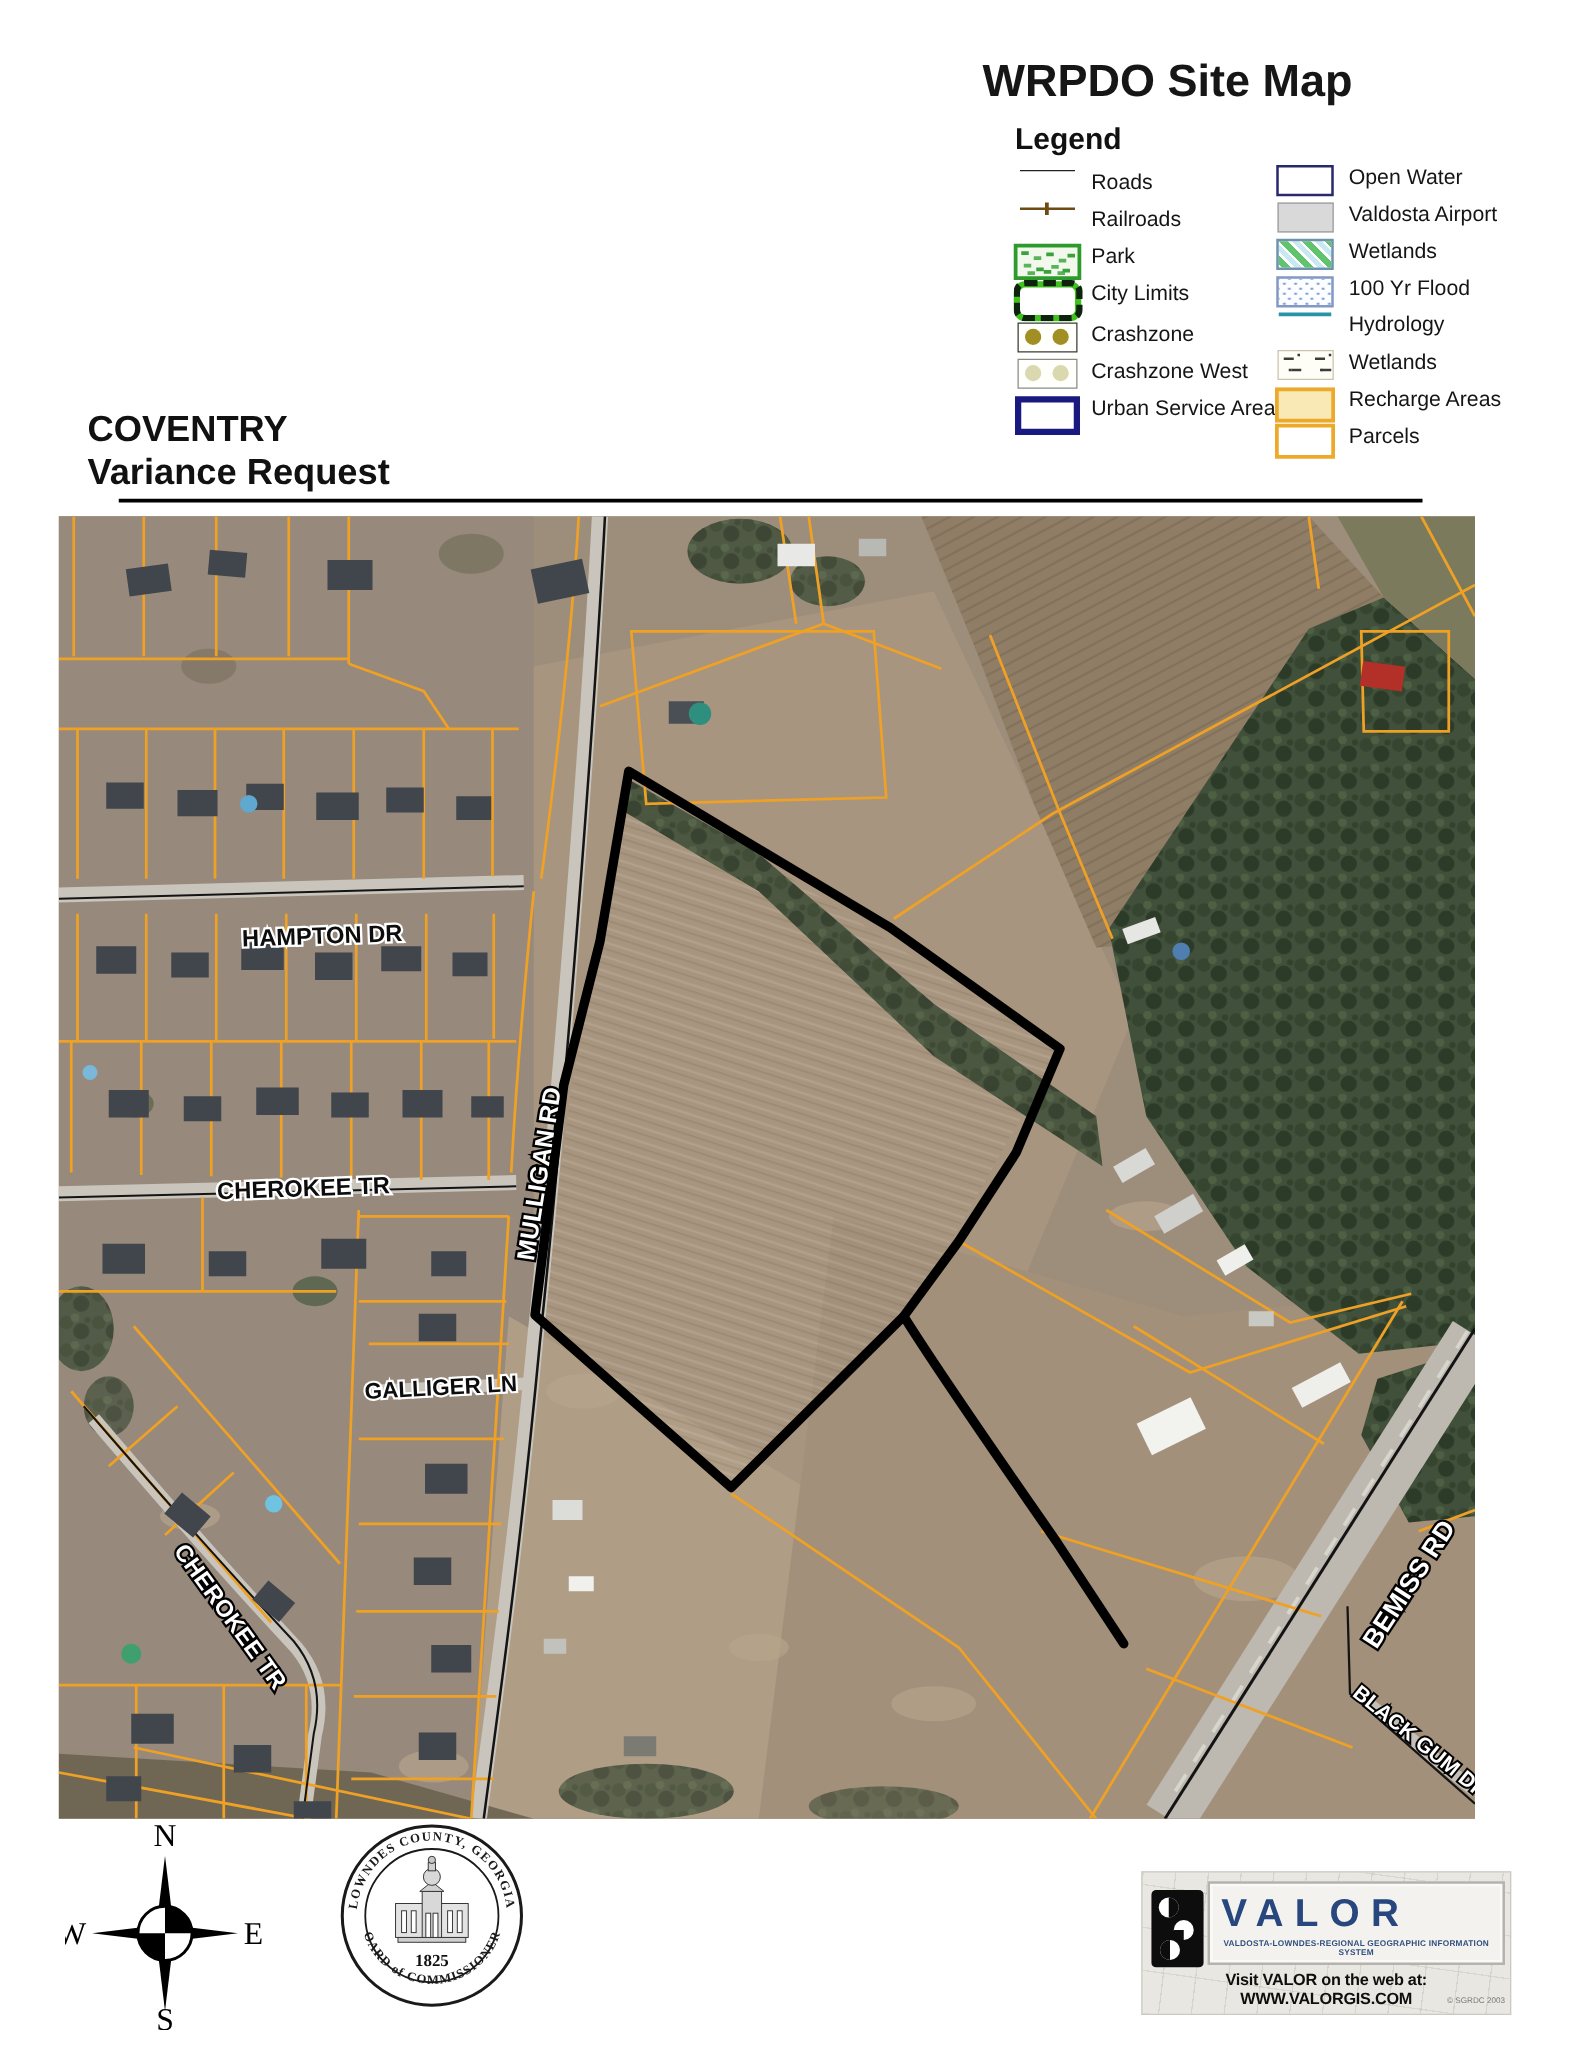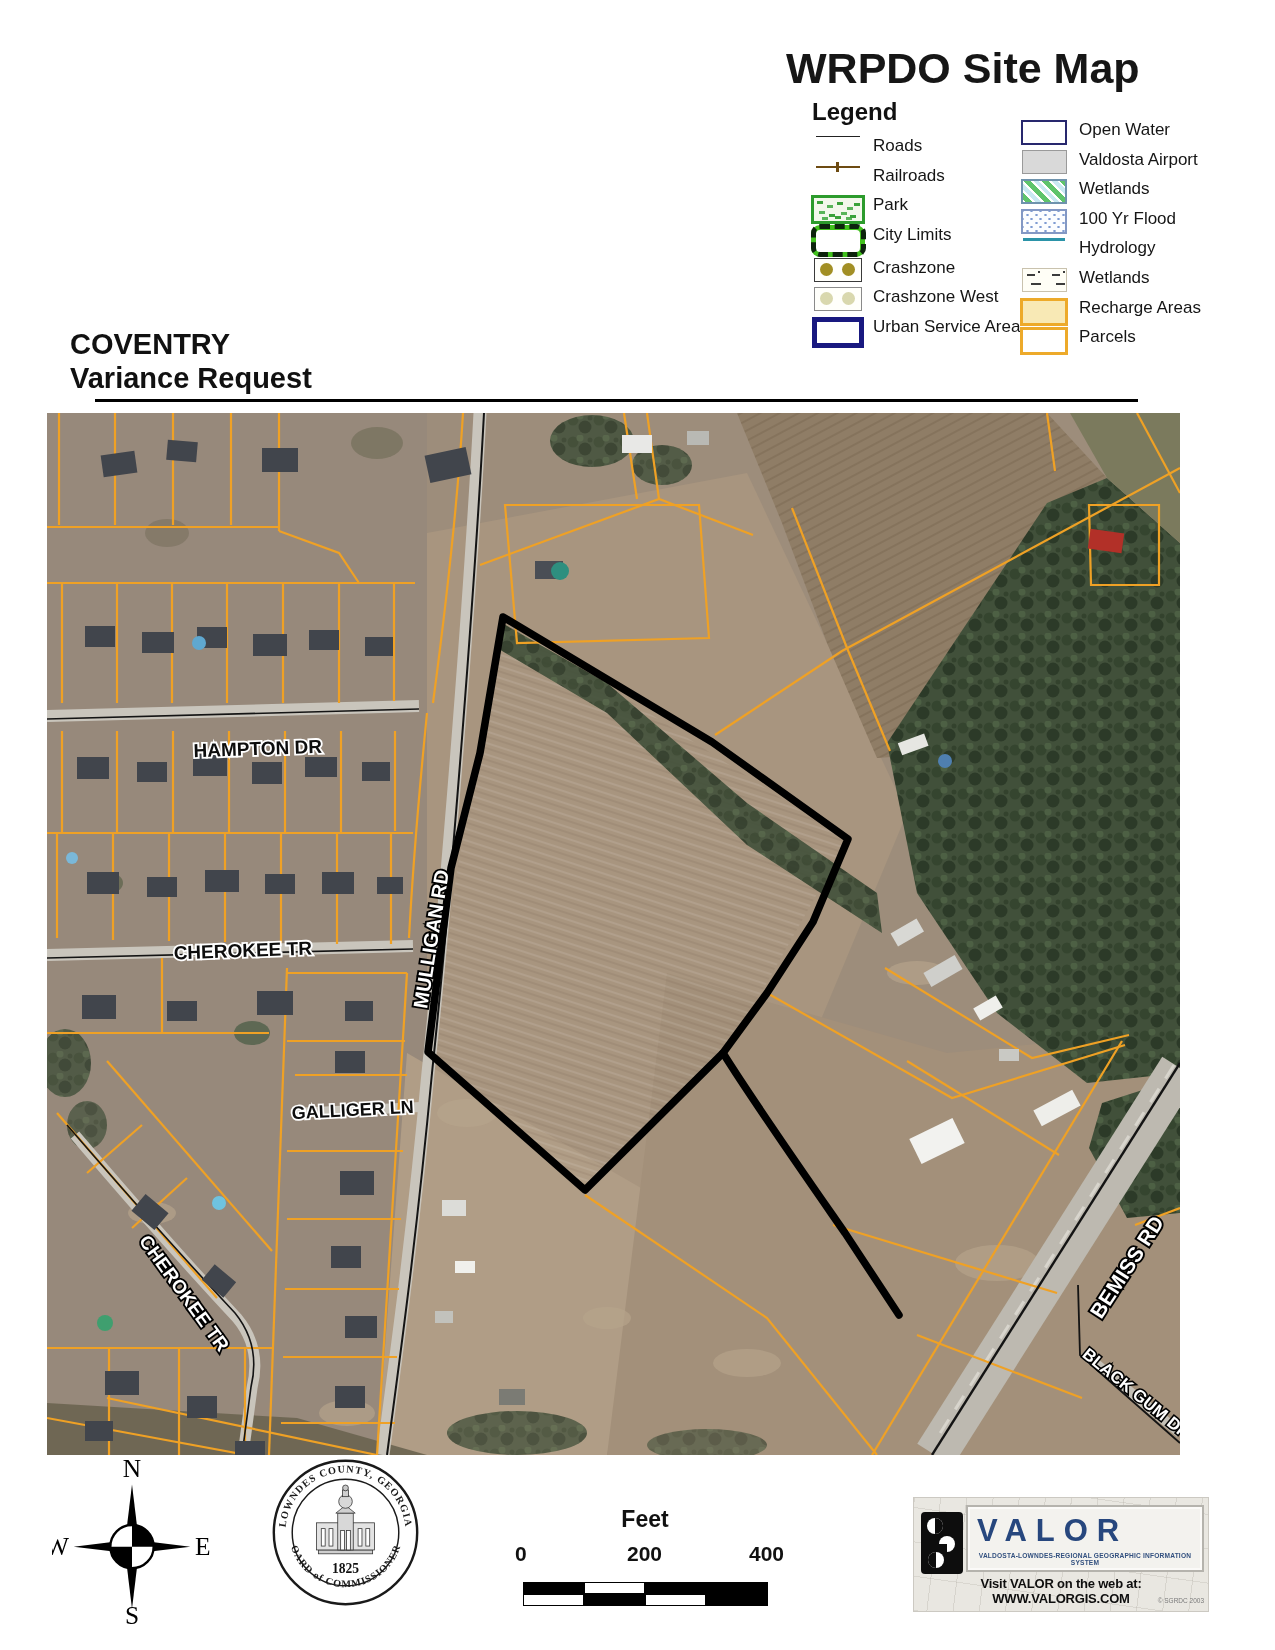--- a/index.html
+++ b/index.html
@@ -2,30 +2,30 @@
 <html><head>
 <meta charset="utf-8">
 <style>
   html,body{margin:0;padding:0;background:#ffffff;}
   .page{position:relative;width:1275px;height:1650px;background:#ffffff;overflow:hidden;
         font-family:"Liberation Sans",sans-serif;color:#111;}
 
   
   .case-title{position:absolute;left:70px;top:44px;font-size:76px;font-weight:bold;
               letter-spacing:-3px;color:#0c0c0c;}
-  .map-title{position:absolute;left:786px;top:44px;font-size:43px;font-weight:bold;color:#161616;}
+  .map-title{position:absolute;left:786px;top:44px;font-size:36px;font-weight:bold;color:#161616;}
   .legend-h{position:absolute;left:812px;top:98px;font-size:24px;font-weight:bold;}
   .cov1{position:absolute;left:70px;top:328px;font-size:29px;font-weight:bold;text-align:right;}
   .cov2{position:absolute;left:70px;top:362px;font-size:29px;font-weight:bold;}
   .rule{position:absolute;left:95px;top:399px;width:1043px;height:3px;background:#000;}
 
   
   .leg-col{position:absolute;display:flex;flex-direction:column;}
   .leg-col.left{left:810px;top:136px;}
-  .leg-col.right{left:1016px;top:120px;}
+  .leg-col.right{left:1016px;top:132px;}
   .leg-item{height:29.6px;display:flex;align-items:flex-start;}
   .leg-swwrap{width:56px;display:flex;justify-content:center;align-items:center;}
   .leg-label{font-size:17px;margin-left:7px;white-space:nowrap;color:#151515;}
 
   .sw-roads{width:44px;height:0;border-top:1.5px solid #222;}
   .sw-rail{width:44px;height:0;border-top:2.5px solid #6d4b12;position:relative;}
   .sw-rail::before{content:"";position:absolute;left:20px;top:-6px;width:2.5px;height:10px;background:#6d4b12;}
   .sw-park{width:48px;height:23px;border:3px solid #2c9b2c;background:#f3f8ec;position:relative;overflow:hidden;}
   .sw-park::before{content:"";position:absolute;left:3px;top:3px;width:6px;height:3px;background:#3aa23a;
      box-shadow:10px 4px 0 #59b459,20px 1px 0 #3aa23a,30px 6px 0 #59b459,37px 2px 0 #3aa23a,
@@ -483,37 +483,20 @@
       <text font-family="Liberation Serif,serif" font-size="10.5" font-weight="bold" fill="#1a1a1a" letter-spacing="1.2">
         <textPath href="#arcTop" startOffset="50%" text-anchor="middle">LOWNDES COUNTY, GEORGIA</textPath>
       </text>
       <text font-family="Liberation Serif,serif" font-size="10.5" font-weight="bold" fill="#1a1a1a" letter-spacing="1">
         <textPath href="#arcBot" startOffset="50%" text-anchor="middle">BOARD of COMMISSIONERS</textPath>
       </text>
       <text x="80" y="122" font-family="Liberation Serif,serif" font-size="14" font-weight="bold" text-anchor="middle" fill="#111">1825</text>
     </svg>
   </div>
 
-  <div class="scalebar">
-    <div class="sb-title">Feet</div>
-    <div class="sb-ticks">
-      <span class="sb-t0">0</span>
-      <span class="sb-t1">200</span>
-      <span class="sb-t2">400</span>
-    </div>
-    <div class="sb-bars">
-      <div class="sb-seg sb-black" style="left:0;top:0;width:61px;"></div>
-      <div class="sb-seg sb-white" style="left:61px;top:0;width:61px;"></div>
-      <div class="sb-seg sb-black" style="left:122px;top:0;width:123px;"></div>
-      <div class="sb-seg sb-white" style="left:0;top:12px;width:61px;"></div>
-      <div class="sb-seg sb-black" style="left:61px;top:12px;width:61px;"></div>
-      <div class="sb-seg sb-white" style="left:122px;top:12px;width:61px;"></div>
-      <div class="sb-seg sb-black" style="left:183px;top:12px;width:62px;"></div>
-    </div>
-  </div>
 
   <div class="valor">
     <svg class="valor-glyph" viewBox="0 0 42 62" xmlns="http://www.w3.org/2000/svg">
       <rect x="0" y="0" width="42" height="62" rx="4" fill="#0d0d0d"></rect>
       <circle cx="14" cy="14" r="8" fill="#fff"></circle>
       <path d="M14,6 A8,8 0 0 1 14,22 Z" fill="#0d0d0d"></path>
       <circle cx="26" cy="32" r="8" fill="#fff"></circle>
       <rect x="18" y="32" width="8" height="8" fill="#0d0d0d"></rect>
       <circle cx="15" cy="48" r="8" fill="#fff"></circle>
       <path d="M15,40 A8,8 0 0 0 15,56 Z" fill="#0d0d0d"></path>

